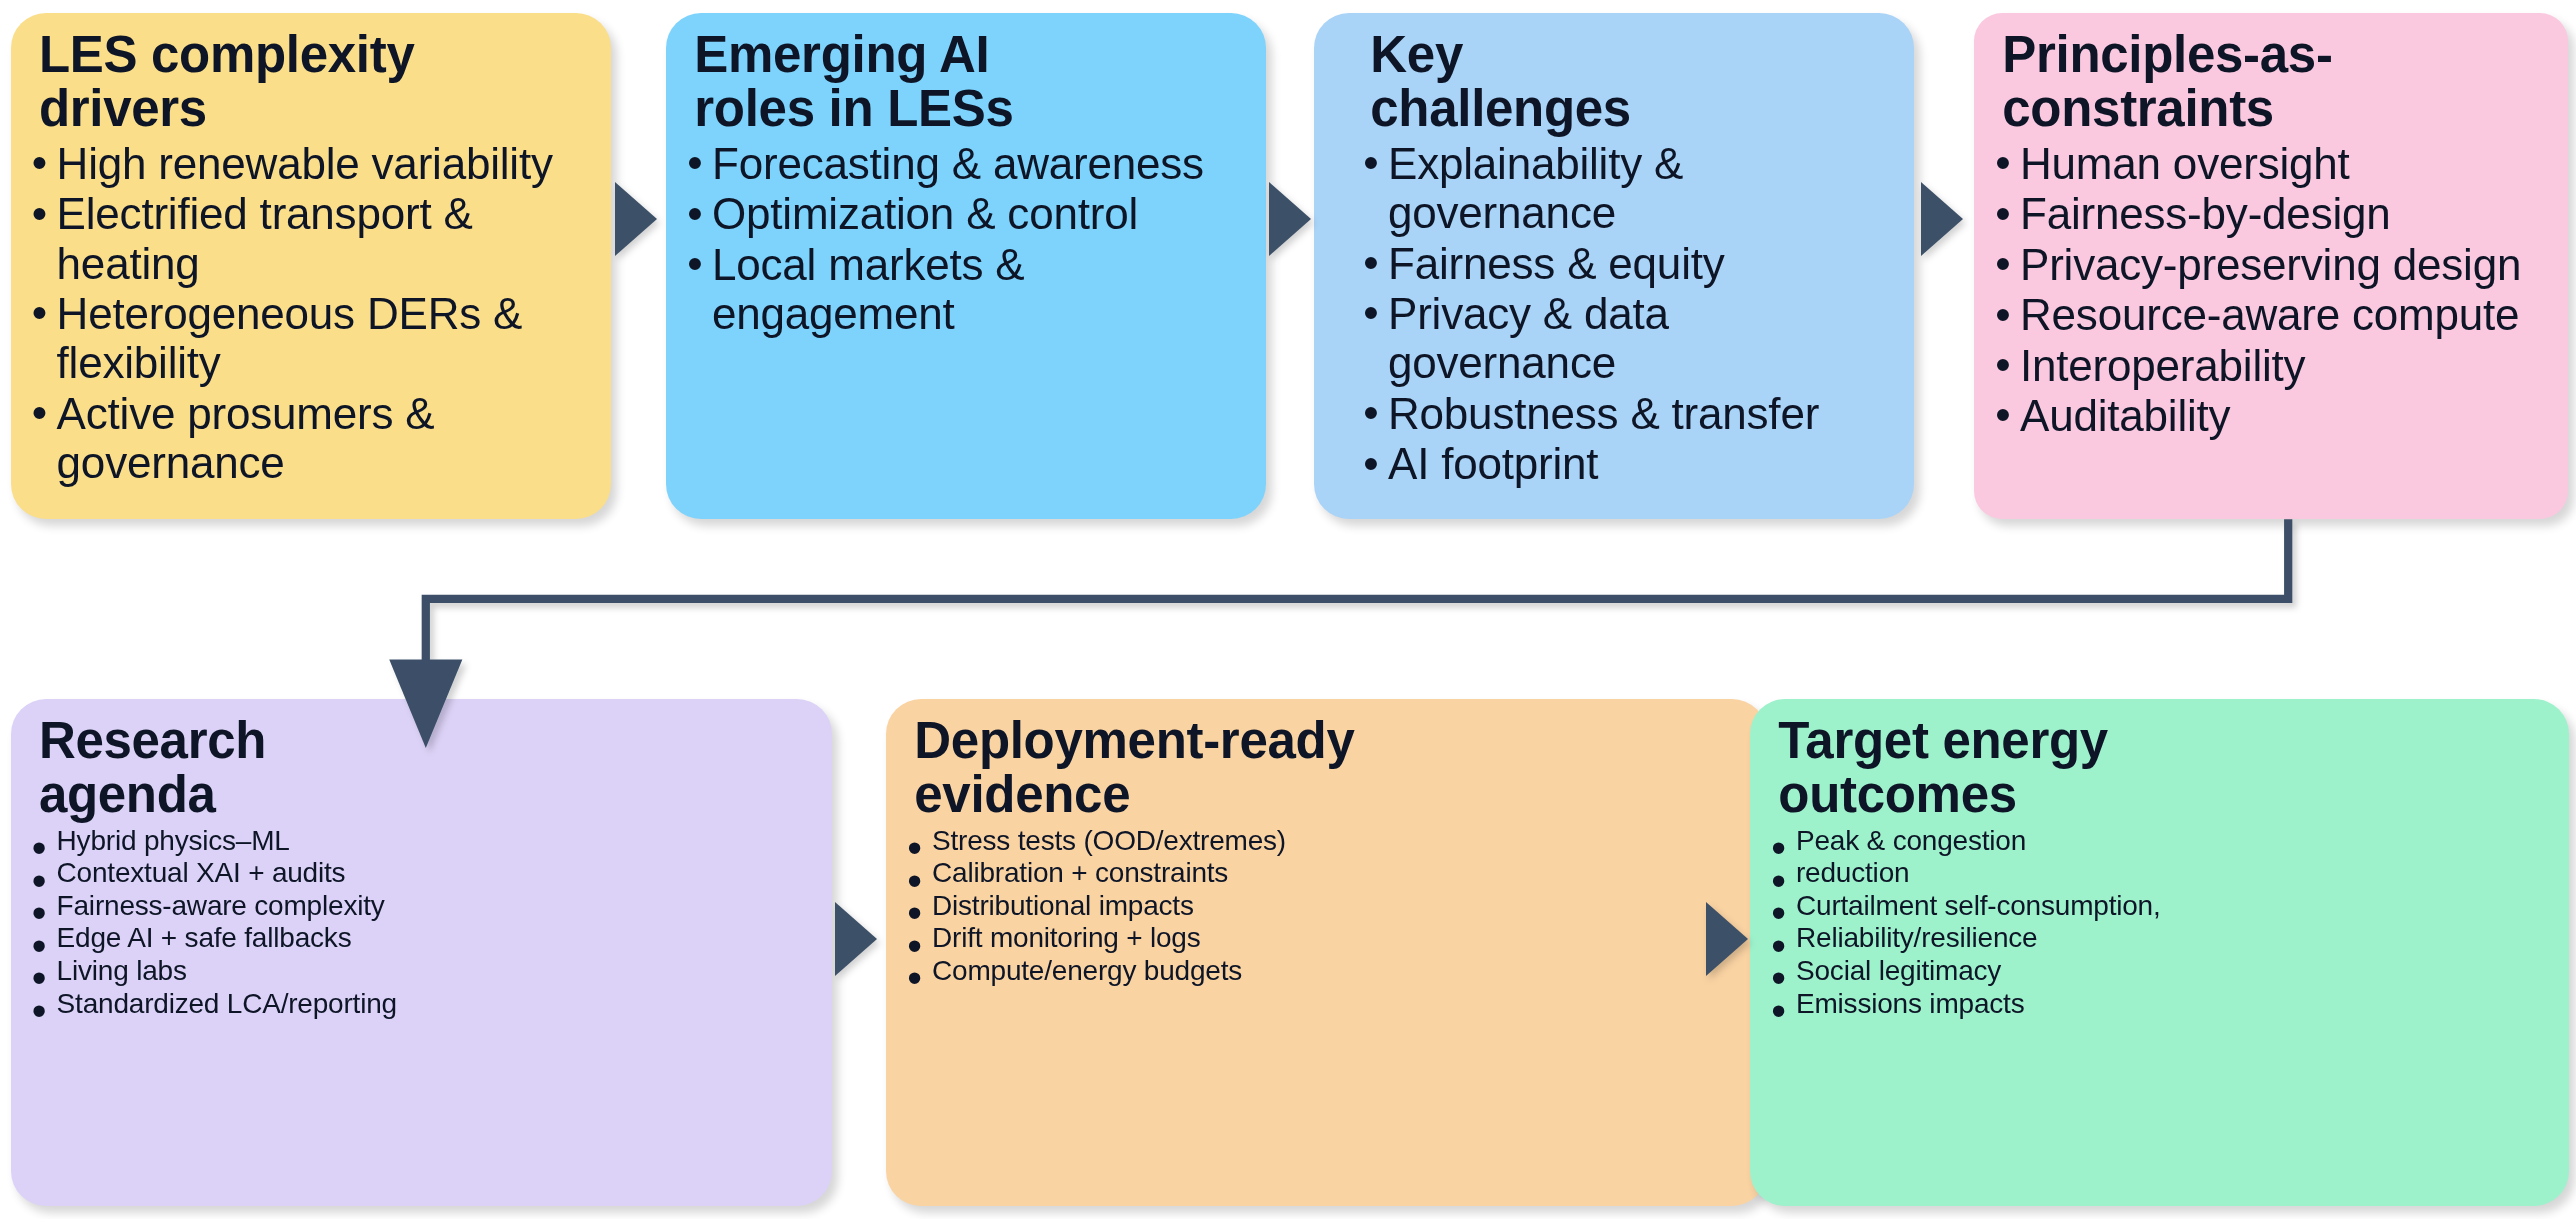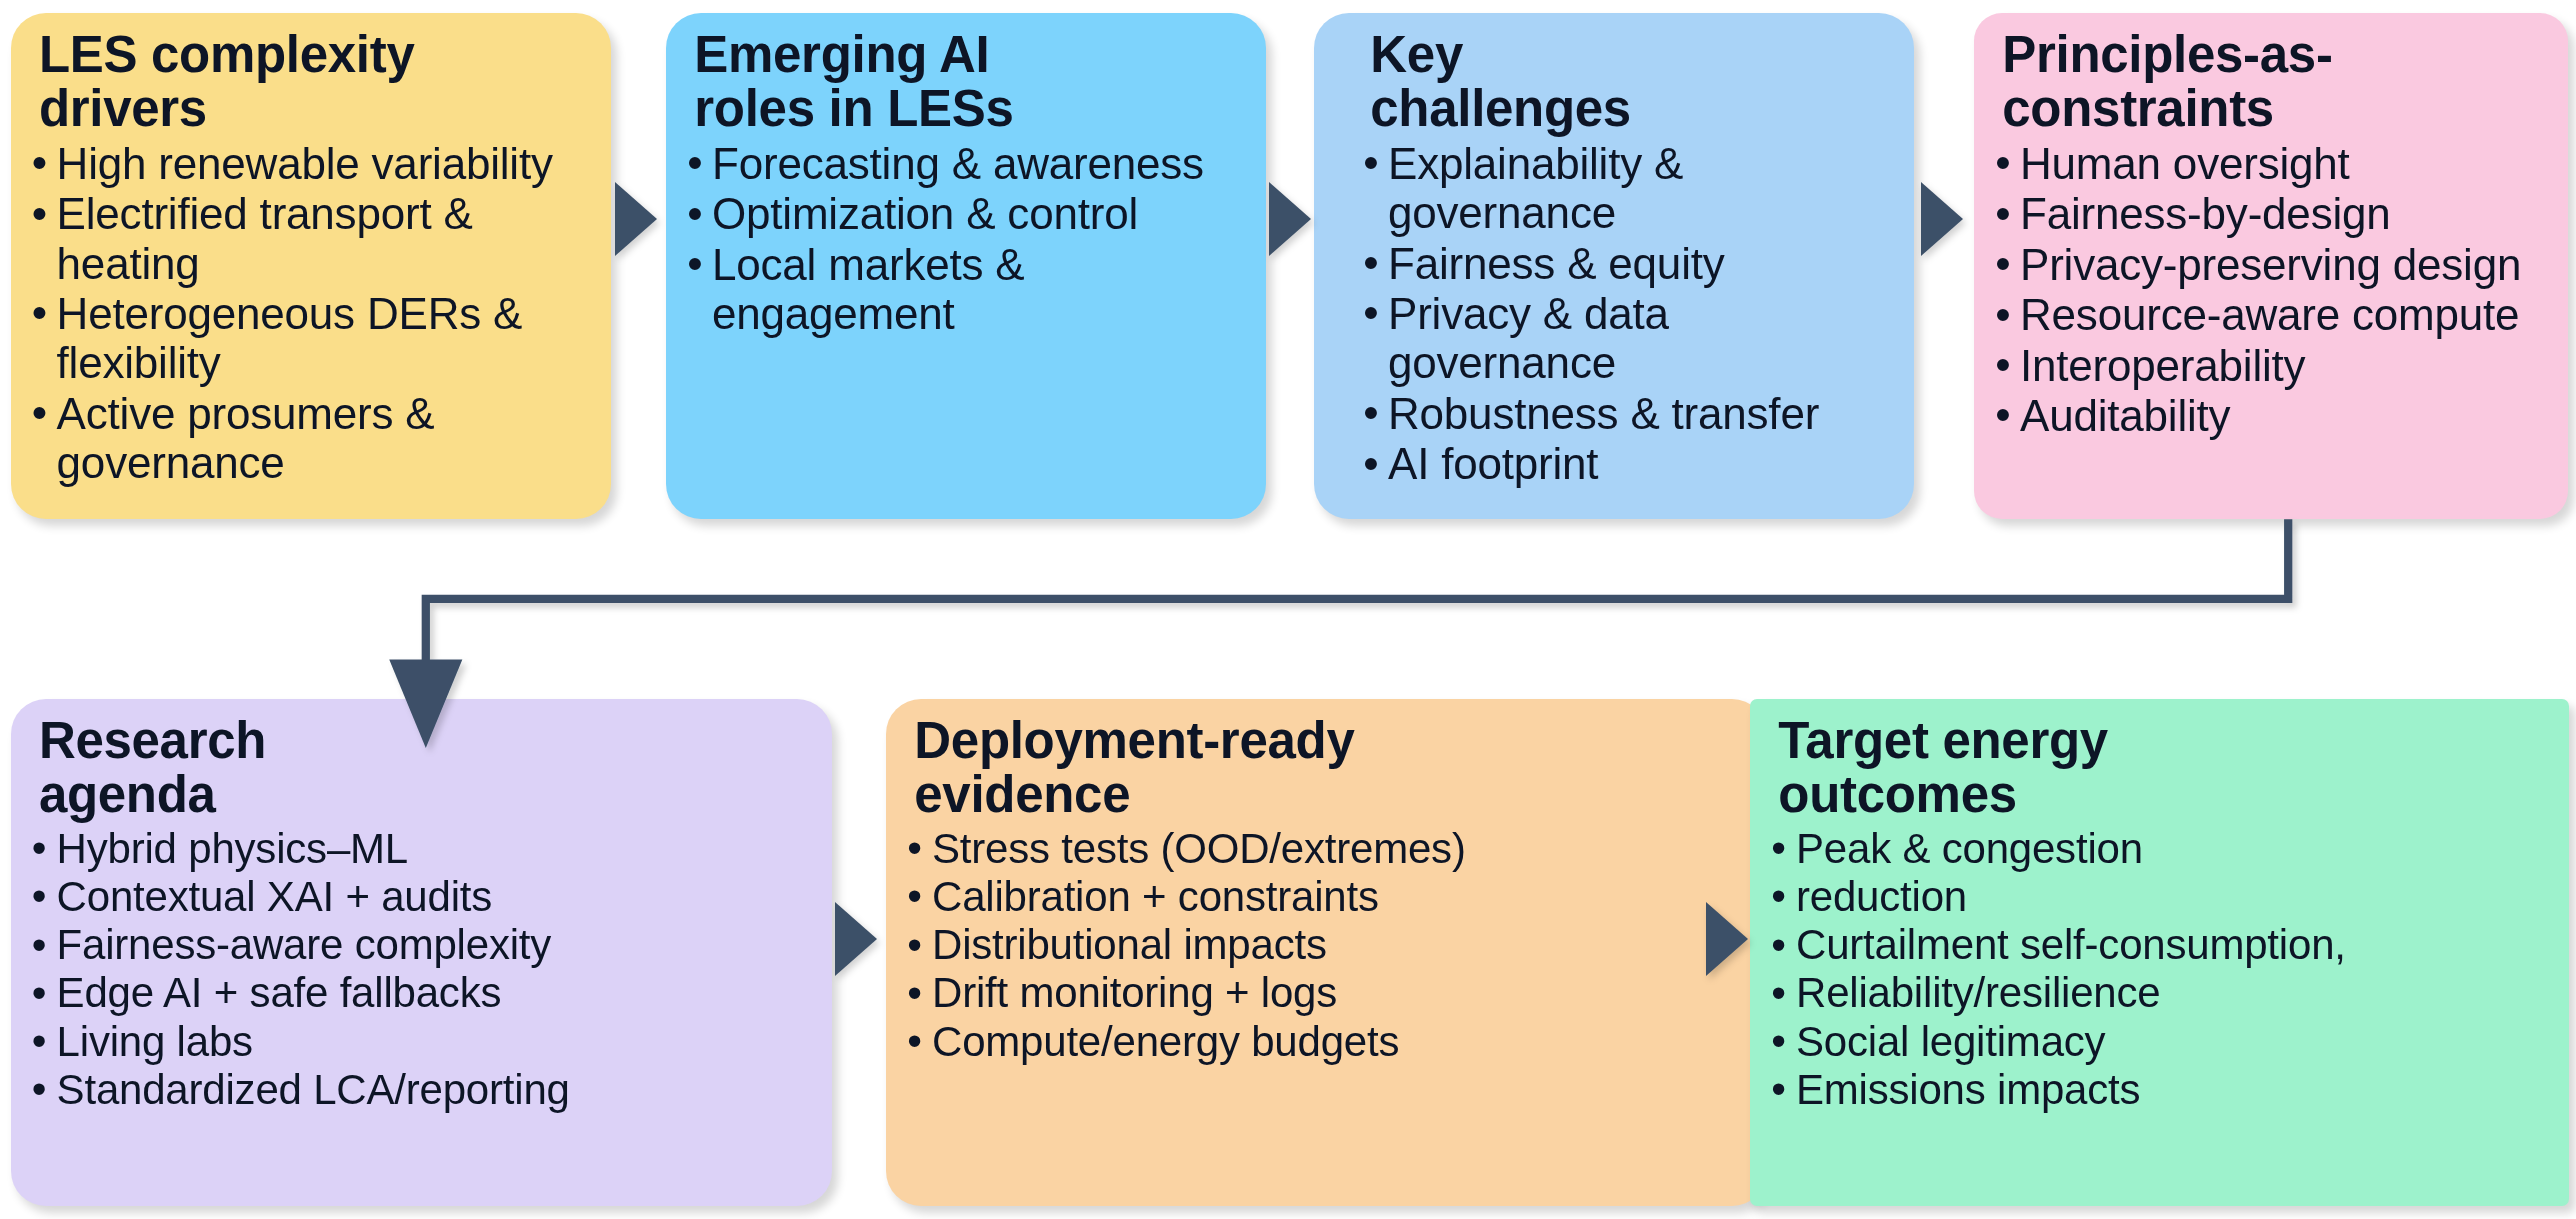--- a/index.html
+++ b/index.html
@@ -62,23 +62,23 @@
 
   
   .n1 { left: 10.6px;   top: 13px;   width: 600px; height: 506px; background: #fade8a; }
   .n2 { left: 666px; top: 13px;   width: 600px; height: 506px; background: #7dd3fc; }
   .n3 { left: 1314px; top: 13px;   width: 600px; height: 506px; background: #a9d3f7; padding-left: 48px; }
   .n4 { left: 1974px; top: 13px;   width: 594px; height: 506px; background: #fac9e0; border-radius: 28px; }
 
   
   .n5 { left: 10.6px;   top: 699px; width: 821px; height: 507px; background: #dcd2f7; }
   .n6 { left: 886px; top: 699px; width: 881px; height: 507px; background: #fad3a3; }
-  .n7 { left: 1750px; top: 699px; width: 819px; height: 507px; background: #9df2cc; border-radius: 7px; }
-
-  .n5 .node-list li, .n6 .node-list li, .n7 .node-list li { font-size: 42px; }
+  .n7 { left: 1750px; top: 699px; width: 819px; height: 507px; background: #9df2cc; }
+
+  .n5 .node-list li, .n6 .node-list li, .n7 .node-list li { font-size: 28px; }
   .n5 .node-list li::before, .n6 .node-list li::before, .n7 .node-list li::before { font-size: 42px; }
 
   
   .arrow-h {
     position: absolute;
     width: 0;
     height: 0;
     border-top: 37px solid transparent;
     border-bottom: 37px solid transparent;
     border-left: 42px solid #3c5068;

